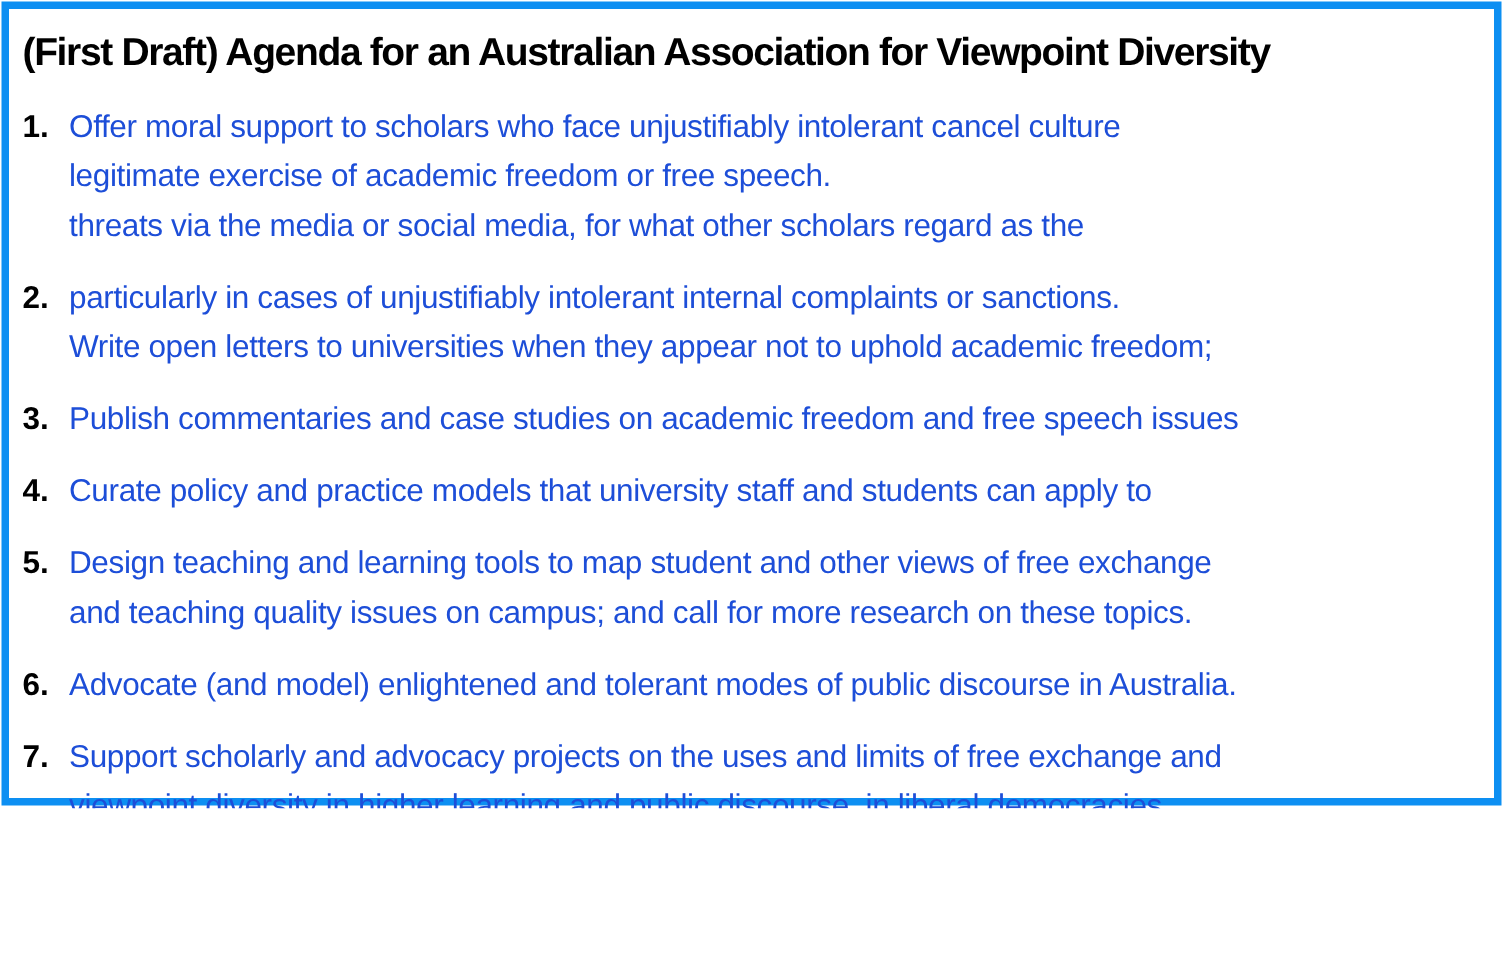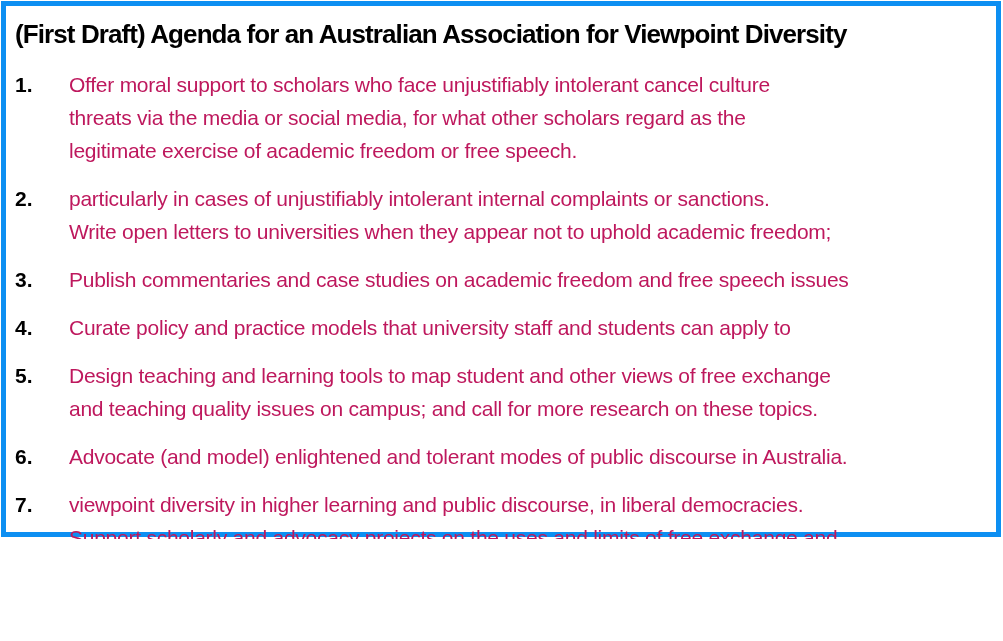--- a/index.html
+++ b/index.html
@@ -51,43 +51,42 @@
     color: #000000;
     line-height: 33px;
   }
   .item-text {
     flex: 1 1 auto;
     min-width: 0;
   }
   .item-line {
     display: block;
     font-size: 21px;
-    color: #be185d;
+    color: #1d4ed8;
     line-height: 33px;
     letter-spacing: -0.25px;
     white-space: nowrap;
-    margin-left: 23px;
   }
 </style>
 </head>
 <body>
 
 <div class="stage">
   <div class="frame">
 
     <h1 class="title">(First Draft) Agenda for an Australian Association for Viewpoint Diversity</h1>
 
     <div class="agenda-list">
 
       <div class="agenda-item">
         <span class="item-number">1.</span>
         <div class="item-text">
           <span class="item-line">Offer moral support to scholars who face unjustifiably intolerant cancel culture</span>
+          <span class="item-line">legitimate exercise of academic freedom or free speech.</span>
           <span class="item-line">threats via the media or social media, for what other scholars regard as the</span>
-          <span class="item-line">legitimate exercise of academic freedom or free speech.</span>
         </div>
       </div>
 
       <div class="agenda-item">
         <span class="item-number">2.</span>
         <div class="item-text">
           <span class="item-line">particularly in cases of unjustifiably intolerant internal complaints or sanctions.</span>
           <span class="item-line">Write open letters to universities when they appear not to uphold academic freedom;</span>
         </div>
       </div>
@@ -117,20 +116,20 @@
       <div class="agenda-item">
         <span class="item-number">6.</span>
         <div class="item-text">
           <span class="item-line">Advocate (and model) enlightened and tolerant modes of public discourse in Australia.</span>
         </div>
       </div>
 
       <div class="agenda-item">
         <span class="item-number">7.</span>
         <div class="item-text">
+          <span class="item-line">Support scholarly and advocacy projects on the uses and limits of free exchange and</span>
           <span class="item-line">viewpoint diversity in higher learning and public discourse, in liberal democracies.</span>
-          <span class="item-line">Support scholarly and advocacy projects on the uses and limits of free exchange and</span>
         </div>
       </div>
 
     </div>
   </div>
 </div>
 
 </body></html>

